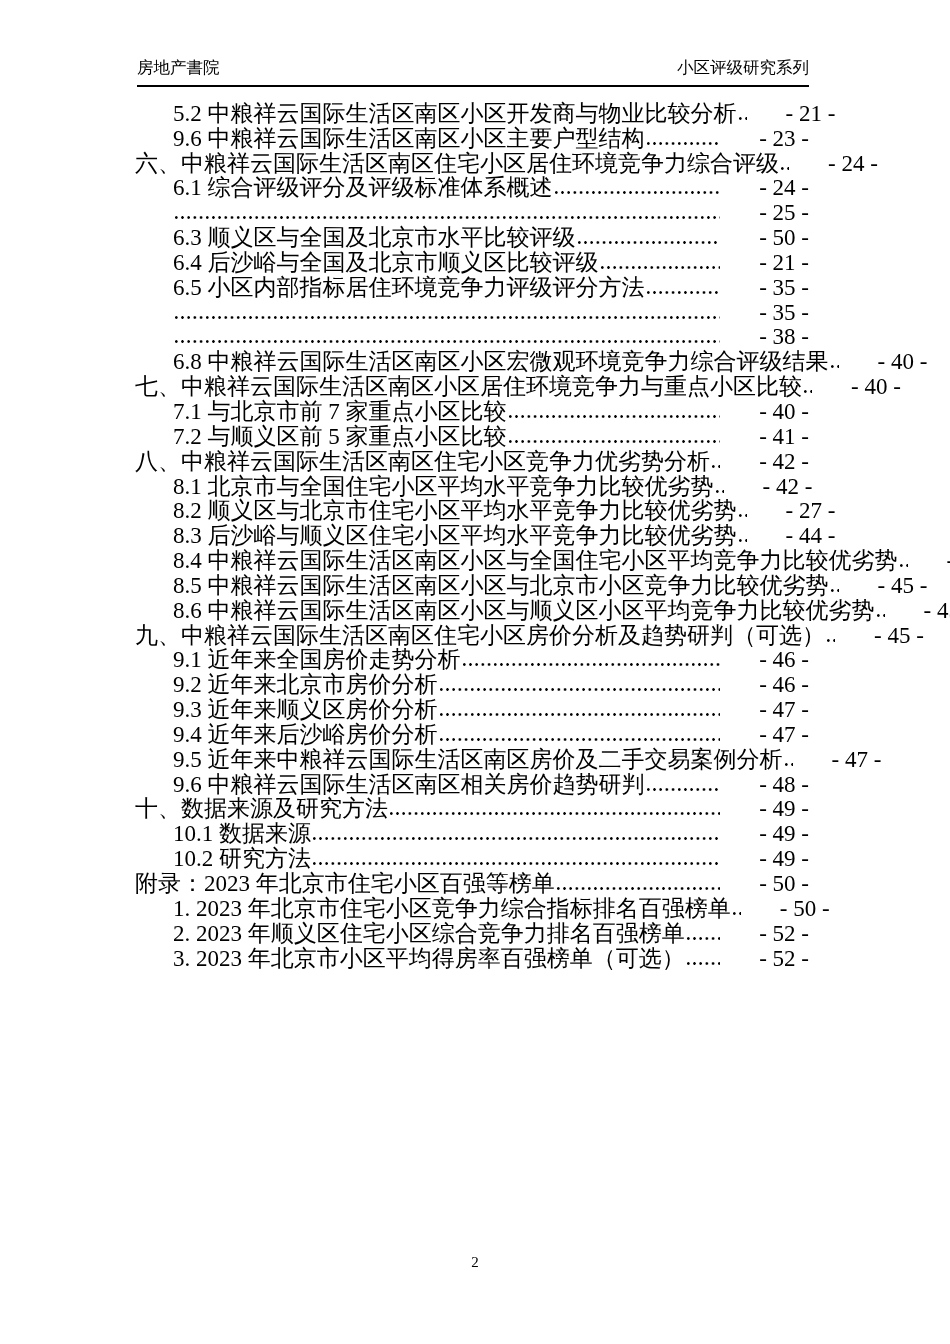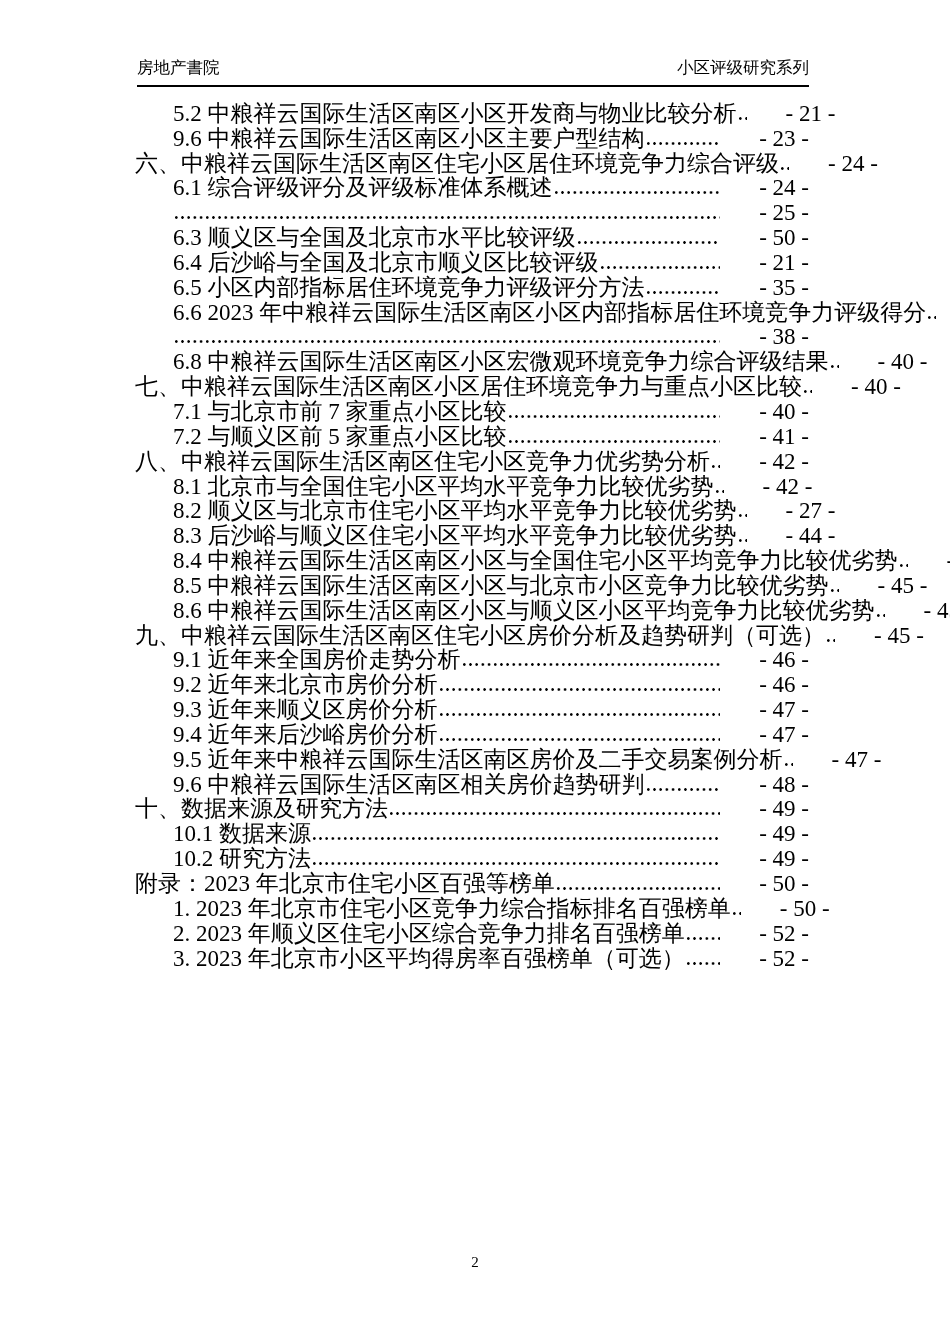--- a/index.html
+++ b/index.html
@@ -102,21 +102,20 @@
       <span class="toc-label">6.4 后沙峪与全国及北京市顺义区比较评级</span>
       <span class="leader-dots"></span>
       <span class="toc-page">- 21 -</span>
     </div>
     <div class="toc-row lvl2">
       <span class="toc-label">6.5 小区内部指标居住环境竞争力评级评分方法</span>
       <span class="leader-dots"></span>
       <span class="toc-page">- 35 -</span>
     </div>
     <div class="toc-row lvl2">
-      <span class="toc-label">6.6 2023 年中粮祥云国际生活区南区小区内部指标居住环境竞争力评级得分</span>
       <span class="leader-dots"></span>
       <span class="toc-page">- 35 -</span>
     </div>
     <div class="toc-row lvl2">
       <span class="leader-dots"></span>
       <span class="toc-page">- 38 -</span>
     </div>
     <div class="toc-row lvl2">
       <span class="toc-label">6.8 中粮祥云国际生活区南区小区宏微观环境竞争力综合评级结果</span>
       <span class="leader-dots"></span>

